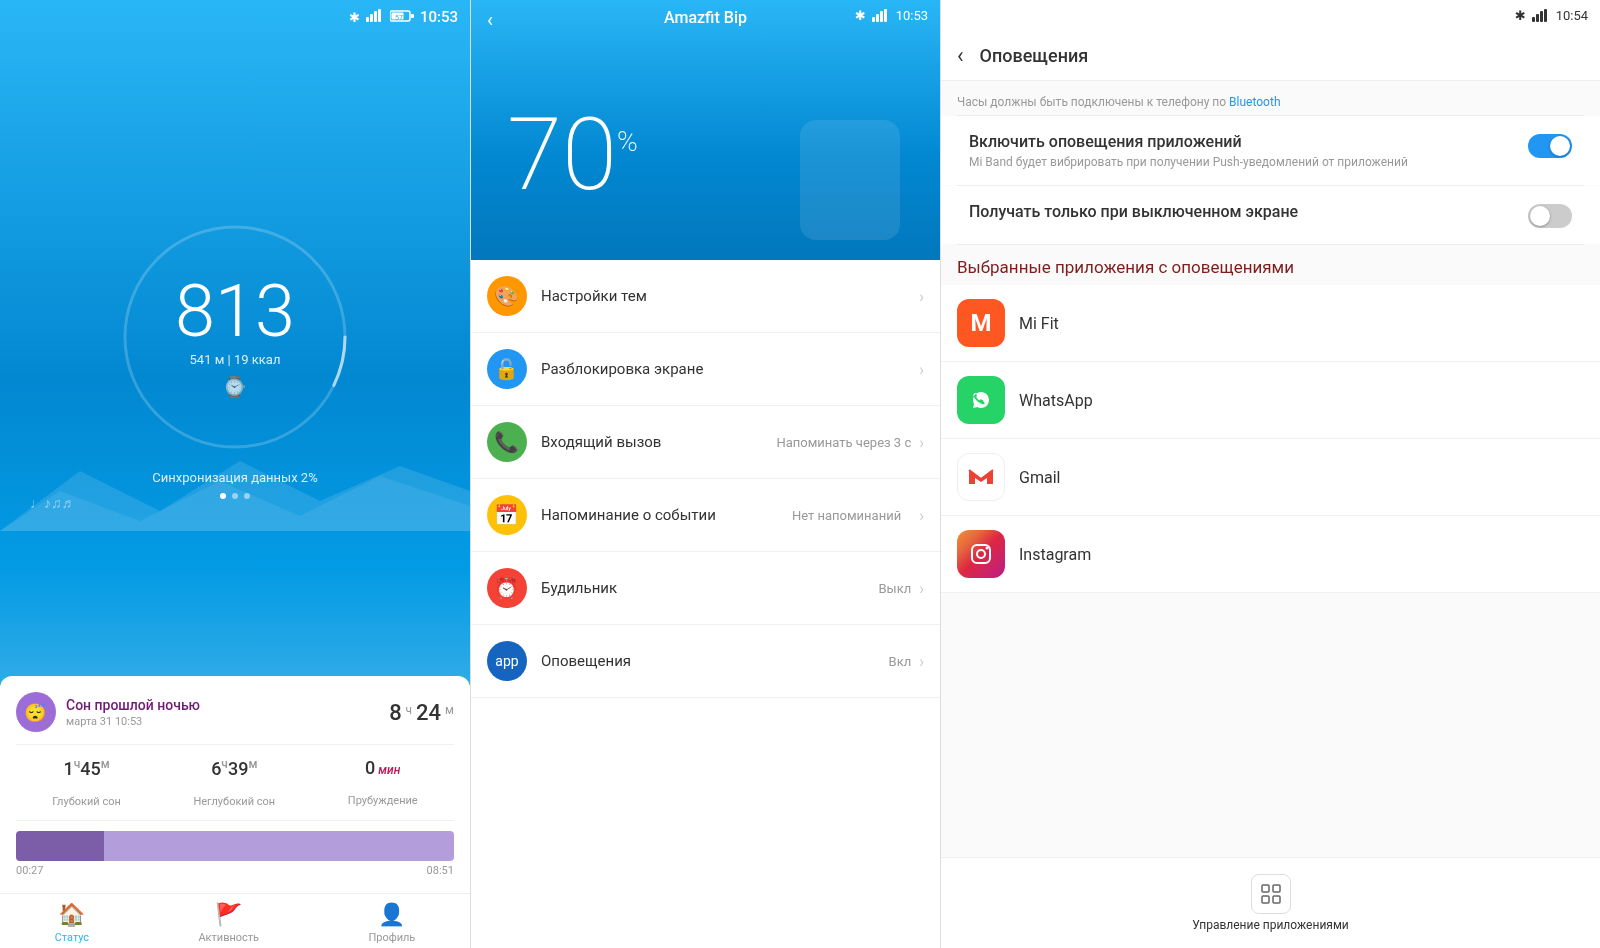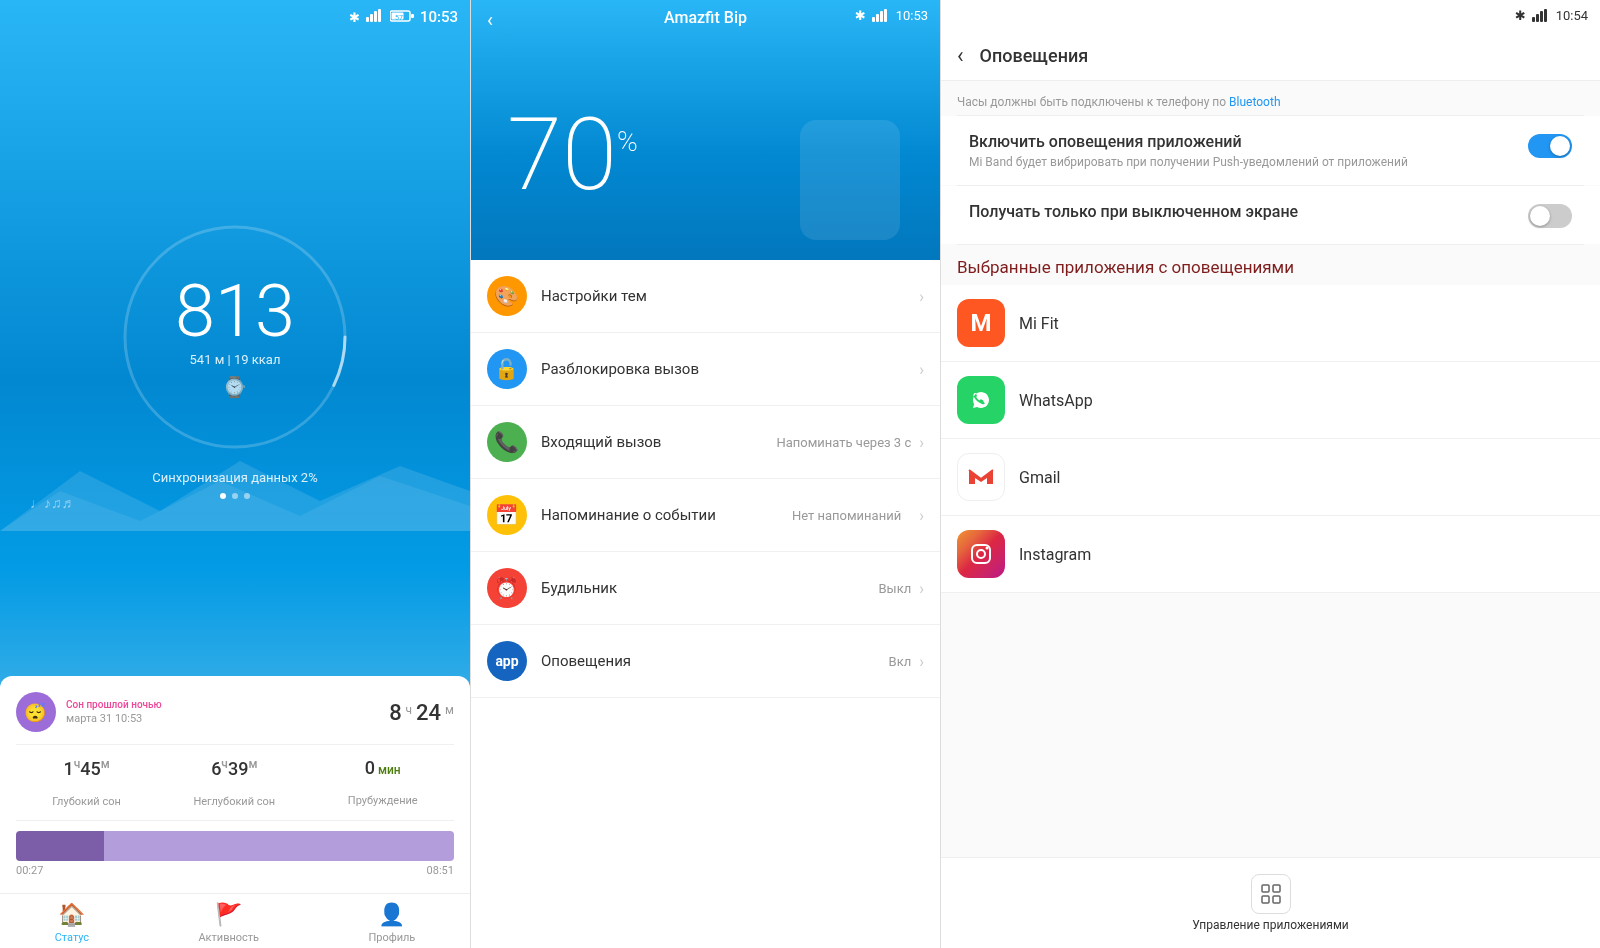--- a/index.html
+++ b/index.html
@@ -115,22 +115,22 @@
       border-radius: 50%;
       background: #9c6dd8;
       display: flex;
       align-items: center;
       justify-content: center;
       color: white;
       font-size: 18px;
     }
 
     .sleep-title {
-      font-size: 10px;
-      color: #ec4899;
+      font-size: 14px;
+      color: #701a75;
       font-weight: 500;
     }
 
     .sleep-date {
       font-size: 11px;
       color: #999;
       margin-top: 2px;
     }
 
     .sleep-time {
@@ -626,21 +626,21 @@
         <div class="stat-label">Глубокий сон</div>
       </div>
       <div class="stat-item">
         <div class="stat-value">
           <span>6</span><span style="font-size:12px;color:#999;vertical-align:super;">ч</span><span>39</span><span style="font-size:12px;color:#999;vertical-align:super;">м</span>
         </div>
         <div class="stat-label">Неглубокий сон</div>
       </div>
       <div class="stat-item">
         <div class="stat-value">
-          <span>0</span><span style="font-size:12px;color:#4d7c0f;"> мин</span>
+          <span>0</span><span style="font-size:12px;color:#be185d;font-style:italic;"> мин</span>
         </div>
         <div class="stat-label">Прубуждение</div>
       </div>
     </div>
 
     <div class="sleep-bar-container">
       <div class="sleep-bar-deep" style="width:20%;"></div>
       <div class="sleep-bar-light" style="width:80%;background:#b39ddb;"></div>
     </div>
     <div class="time-labels">
@@ -696,21 +696,21 @@
         <div class="menu-title">Настройки тем</div>
       </div>
       <div class="menu-arrow">›</div>
     </div>
 
     <div class="menu-item">
       <div class="menu-icon icon-blue">
         <span>🔓</span>
       </div>
       <div class="menu-text">
-        <div class="menu-title">Разблокировка вызов</div>
+        <div class="menu-title">Разблокировка экране</div>
       </div>
       <div class="menu-arrow">›</div>
     </div>
 
     <div class="menu-item">
       <div class="menu-icon icon-green">
         <span>📞</span>
       </div>
       <div class="menu-text">
         <div class="menu-title">Входящий вызов</div>
@@ -736,21 +736,21 @@
       </div>
       <div class="menu-text">
         <div class="menu-title">Будильник</div>
       </div>
       <div style="color:#999;font-size:13px;margin-right:8px;">Выкл</div>
       <div class="menu-arrow">›</div>
     </div>
 
     <div class="menu-item">
       <div class="menu-icon" style="background:#1565c0;">
-        <span style="font-size:14px;font-weight:bold;color:white;">app</span>
+        <span style="font-size:14px;font-weight:normal;color:white;">app</span>
       </div>
       <div class="menu-text">
         <div class="menu-title">Оповещения</div>
       </div>
       <div style="color:#999;font-size:13px;margin-right:8px;">Вкл</div>
       <div class="menu-arrow">›</div>
     </div>
   </div>
 </div>
 

